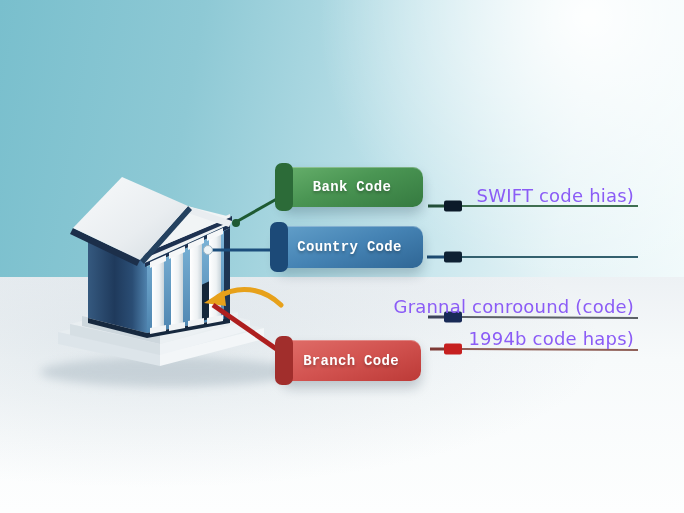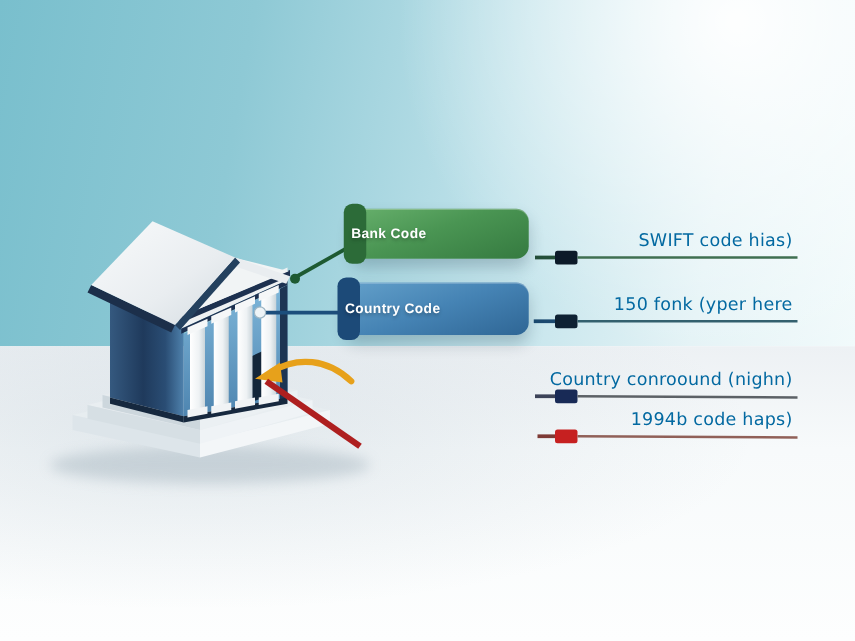--- a/index.html
+++ b/index.html
@@ -14,44 +14,45 @@
       linear-gradient(100deg,#79bfcd 0%,#8ec9d5 28%,#bfe2ea 58%,#e4f3f6 82%,#f1fafb 100%);
   }
   .floor{
     position:absolute;left:0;top:277px;width:684px;height:236px;
     background:
       radial-gradient(ellipse at 22% 30%, rgba(150,170,185,.22), rgba(150,170,185,0) 60%),
       linear-gradient(180deg,#edf1f4 0%,#f7fafb 35%,#fdfefe 100%);
   }
   .art{position:absolute;left:0;top:0;width:684px;height:513px;}
   .badge{
-    position:absolute;z-index:2;display:flex;align-items:center;
-    border-radius:10px;color:#fff;font-weight:bold;font-size:11px;letter-spacing:.3px;
+    position:absolute;z-index:2;display:flex;align-items:center;justify-content:center;
+    border-radius:10px;color:#fff;font-weight:bold;font-size:14px;letter-spacing:.3px;
     text-shadow:0 2px 3px rgba(0,0,0,.28);
     box-shadow:0 7px 12px rgba(20,40,60,.22), inset 0 1px 0 rgba(255,255,255,.28);
+    font-family:Liberation Mono, monospace;
   }
   .badge::before{
     content:"";position:absolute;left:-6px;top:-4px;bottom:-4px;width:18px;
     border-radius:7px;z-index:-1;
   }
   .badge-bank{left:281px;top:167px;width:142px;height:40px;
     background:linear-gradient(160deg,#67b06c,#4a9553 45%,#357a40);}
   .badge-bank::before{background:#2c6b38;}
   .badge-country{left:276px;top:226px;width:147px;height:42px;
     background:linear-gradient(160deg,#63a0ca,#4583b4 50%,#2f6695);}
   .badge-country::before{background:#1c4a78;}
   .badge-location{left:278px;top:293px;width:145px;height:41px;
     background:linear-gradient(160deg,#f3c75c,#ecae34 55%,#df9c25);}
   .badge-location::before{background:#d18f1f;}
   .badge-branch{left:281px;top:340px;width:140px;height:41px;
     background:linear-gradient(160deg,#e06e69,#d25350 50%,#bc3a37);}
   .badge-branch::before{background:#a12e2c;}
   .note{
     position:absolute;z-index:2;right:50px;text-align:right;white-space:nowrap;
-    font-family:"DejaVu Sans",sans-serif;font-size:14px;color:#0369a1;letter-spacing:.2px;
+    font-family:"DejaVu Sans",sans-serif;font-size:18px;color:#8b5cf6;letter-spacing:.2px;
   }
   .note-1{top:185px;}
   .note-2{top:236px;}
   .note-3{top:296px;}
   .note-4{top:328px;}
 </style>
 </head>
 <body>
 
 <div class="scene">
@@ -174,18 +175,20 @@
       </g>
     </g>
   </svg>
 
   <div class="badge badge-bank">
     <span>Bank Code</span>
   </div>
   <div class="badge badge-country">
     <span>Country Code</span>
   </div>
+  <div class="badge badge-branch">
+    <span>Branch Code</span>
+  </div>
 
   <div class="note note-1">SWIFT code hias)</div>
-  <div class="note note-2">150 fonk (yper here</div>
-  <div class="note note-3">Country conroound (nighn)</div>
+  <div class="note note-3">Grannal conroound (code)</div>
   <div class="note note-4">1994b code haps)</div>
 </div>
 
 </body></html>

